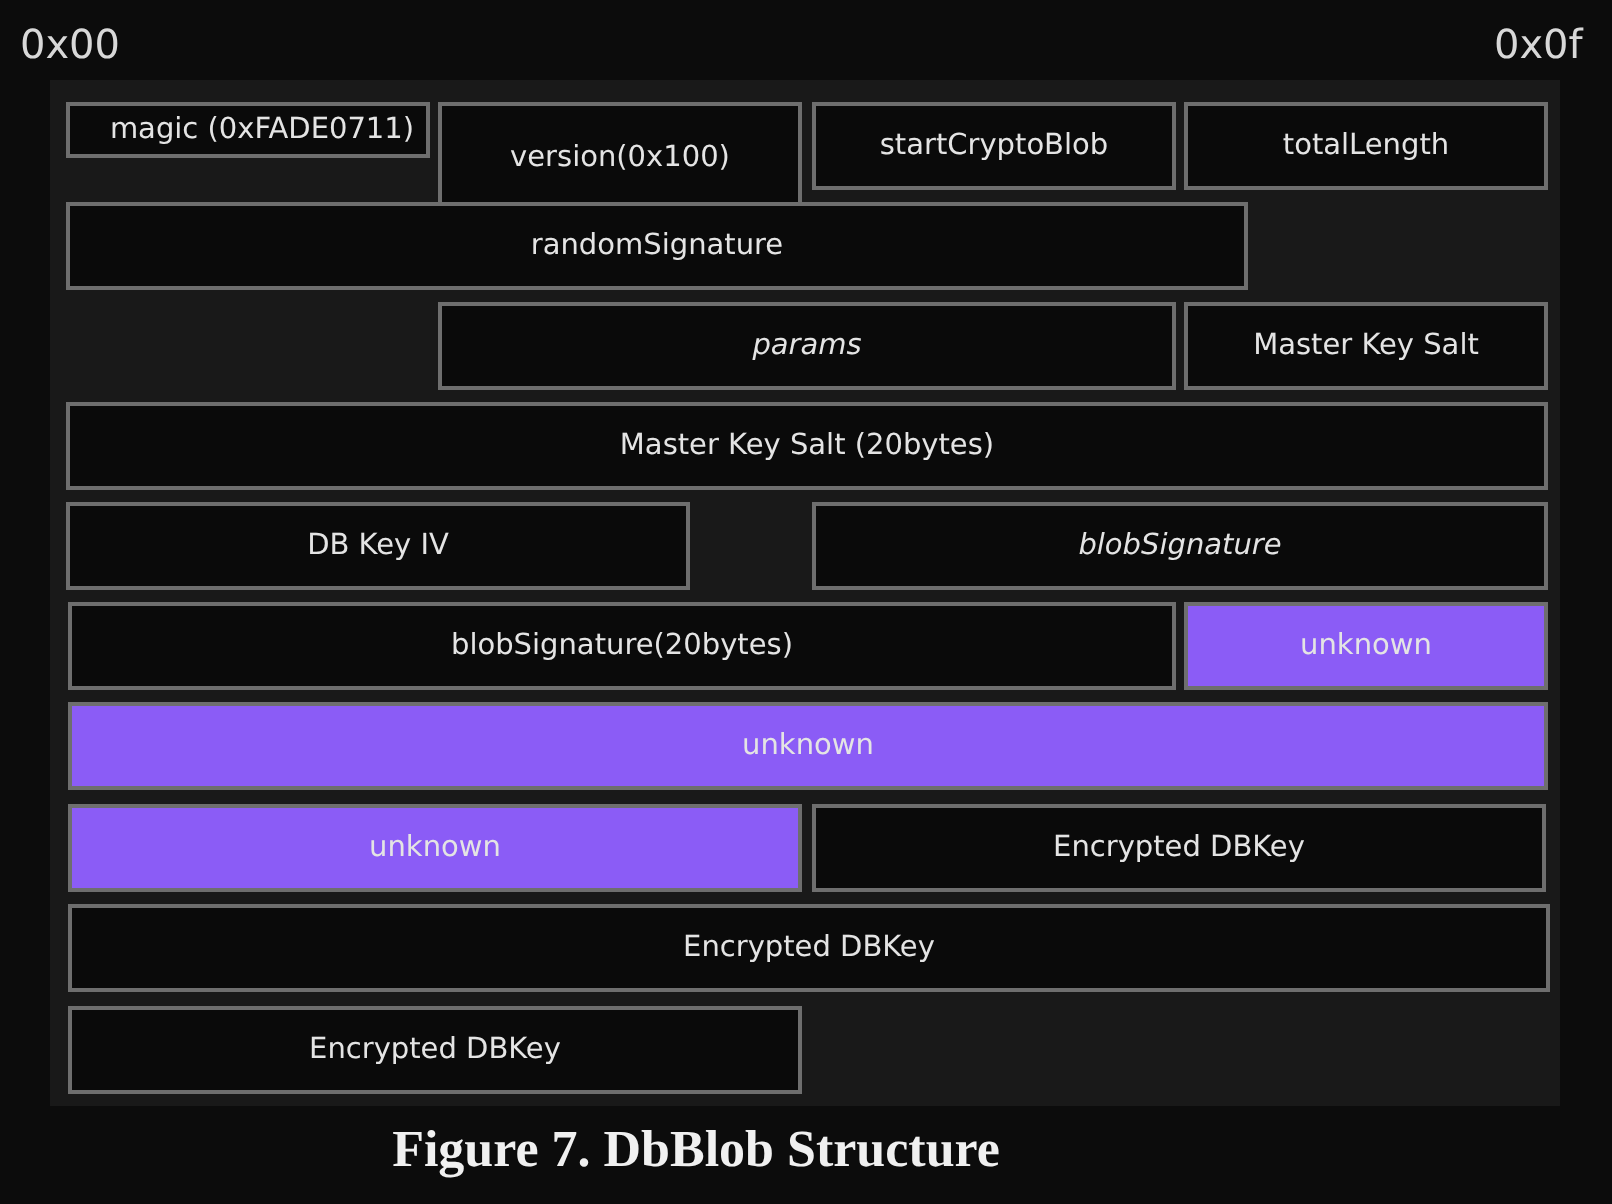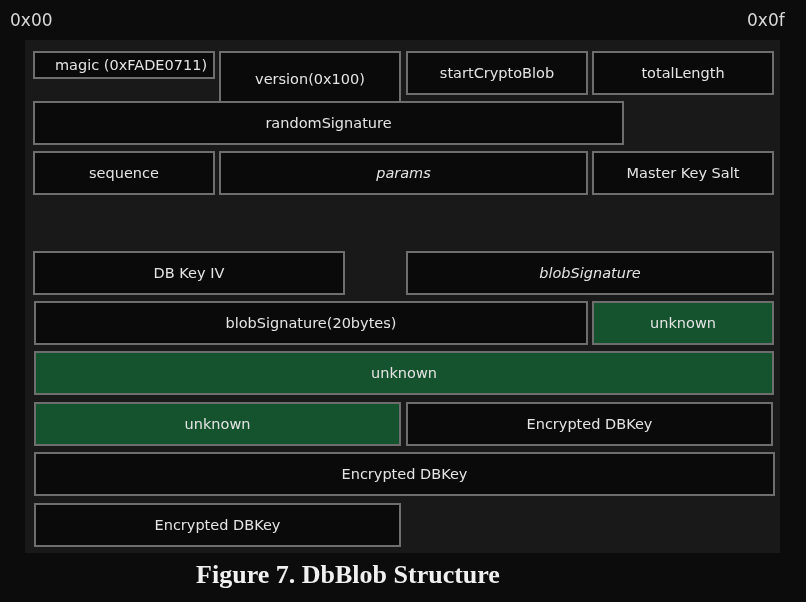--- a/index.html
+++ b/index.html
@@ -1,39 +1,39 @@
 <!DOCTYPE html>
 <html><head>
 <meta charset="utf-8">
 <style>
   html,body{margin:0;padding:0;}
   body{width:806px;height:602px;background:#0c0c0c;position:relative;overflow:hidden;font-family:"DejaVu Sans","Liberation Sans",sans-serif;}
-  .offset{position:absolute;top:10px;font-size:17px;color:#d8d8d8;}
+  .offset{position:absolute;top:10px;font-size:20px;color:#d8d8d8;}
   #off-start{left:10px;}
   #off-end{left:747px;}
   .panel{position:absolute;left:25px;top:40px;width:755px;height:513px;background:#191919;}
   .field{position:absolute;box-sizing:border-box;border:2px solid #6e6e6e;background:#0a0a0a;color:#e4e4e4;font-size:14.5px;display:flex;align-items:center;justify-content:center;white-space:nowrap;}
-  .field.gray{background:#14532d;text-align:center;}
+  .field.gray{background:#8b5cf6;text-align:center;}
   .caption{position:absolute;left:0;width:696px;top:560px;text-align:center;font-family:"Liberation Serif","DejaVu Serif",serif;font-weight:bold;font-size:26px;color:#f0f0f0;}
 </style>
 </head>
 <body>
 
 <div id="off-start" class="offset">0x00</div>
 <div id="off-end" class="offset">0x0f</div>
 
 <div class="panel" id="panel">
     <div class="field" style="left: 8px; top: 11px; width: 182px; height: 28px; padding-left: 14px;">magic (0xFADE0711)</div>
     <div class="field" style="left: 194px; top: 11px; width: 182px; height: 56px;">version(0x100)</div>
     <div class="field" style="left: 567px; top: 11px; width: 182px; height: 44px;">totalLength</div>
     <div class="field" style="left: 381px; top: 11px; width: 182px; height: 44px;">startCryptoBlob</div>
     <div class="field" style="left: 8px; top: 61px; width: 591px; height: 44px;">randomSignature</div>
-    <div class="field" style="left: 8px; top: 111px; width: 182px; height: 44px;">sequence</div>
     <div class="field" style="left: 194px; top: 111px; width: 369px; height: 44px; font-style: italic;">params</div>
     <div class="field" style="left: 567px; top: 111px; width: 182px; height: 44px;">Master Key Salt</div>
+    <div class="field" style="left: 8px; top: 161px; width: 741px; height: 44px;">Master Key Salt (20bytes)</div>
     <div class="field" style="left: 8px; top: 211px; width: 312px; height: 44px;">DB Key IV</div>
     <div class="field" style="left: 381px; top: 211px; width: 368px; height: 44px; font-style: italic;">blobSignature</div>
     <div class="field" style="left: 9px; top: 261px; width: 554px; height: 44px;">blobSignature(20bytes)</div>
     <div class="field gray" style="left: 567px; top: 261px; width: 182px; height: 44px;">unknown</div>
     <div class="field gray" style="left: 9px; top: 311px; width: 740px; height: 44px;">unknown</div>
     <div class="field gray" style="left: 9px; top: 362px; width: 367px; height: 44px;">unknown</div>
     <div class="field" style="left: 381px; top: 362px; width: 367px; height: 44px;">Encrypted DBKey</div>
     <div class="field" style="left: 9px; top: 412px; width: 741px; height: 44px;">Encrypted DBKey</div>
     <div class="field" style="left: 9px; top: 463px; width: 367px; height: 44px;">Encrypted DBKey</div>
   </div>

